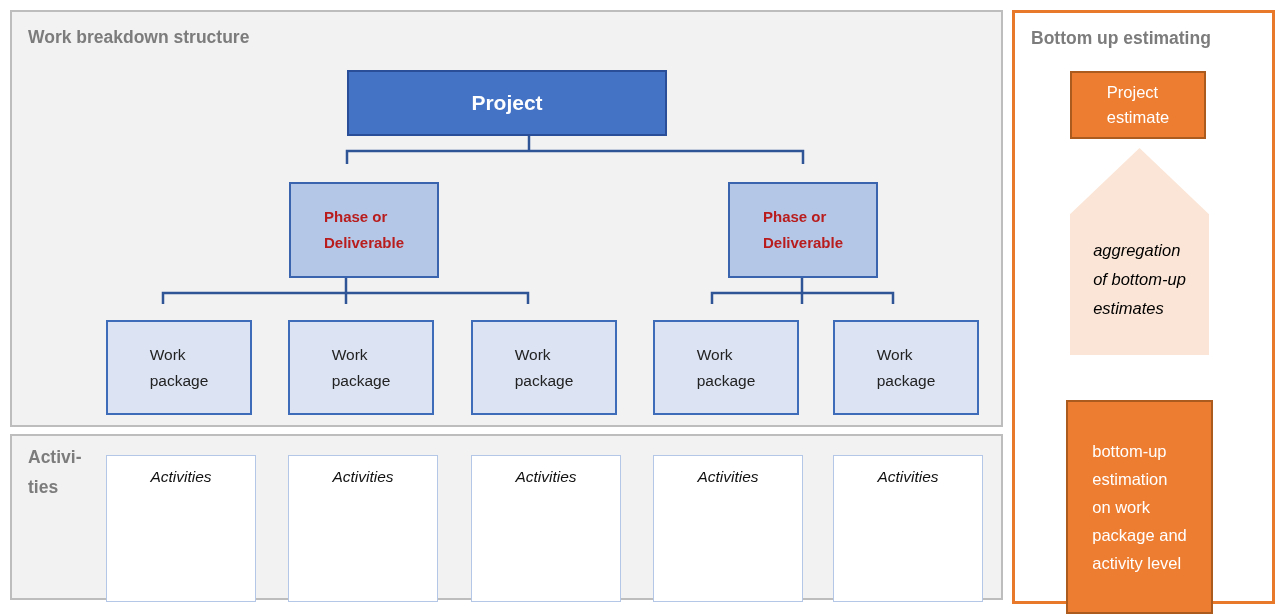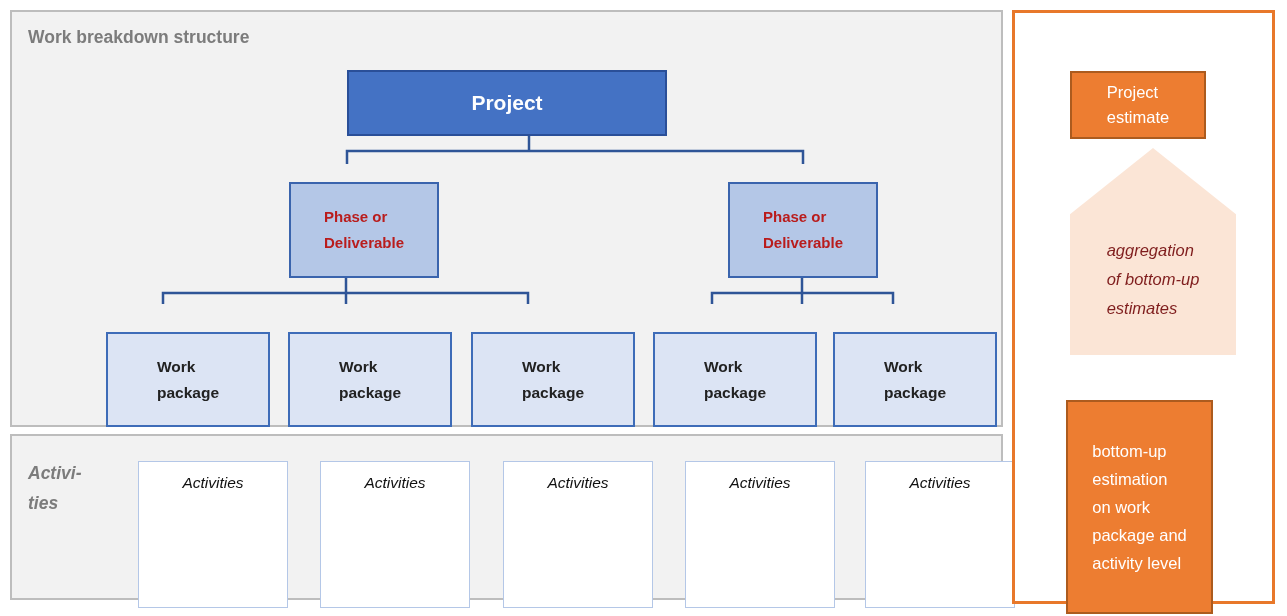--- a/index.html
+++ b/index.html
@@ -15,73 +15,73 @@
   .wbs-panel{left:10px;top:10px;width:993px;height:417px;padding-left:24px;}
   .activities-panel{left:10px;top:434px;width:993px;height:166px;}
   .estimating-panel{left:1012px;top:10px;width:263px;height:594px;background:#ffffff;border:3px solid #e8782a;}
 
   .panel-title{
     position:absolute;margin:0;
     font-size:17.5px;font-weight:bold;color:#7c7c7c;
     white-space:pre-line;line-height:30px;
   }
   .wbs-title{left:16px;top:10px;}
-  .activities-label{left:16px;top:22px;font-style:italic;}
+  .activities-label{left:16px;top:6px;}
   .estimating-title{left:16px;top:10px;}
 
   .box{
     position:absolute;box-sizing:border-box;
     display:flex;align-items:center;justify-content:center;
     white-space:pre-line;
   }
   .project-box{
     left:335px;top:58px;width:320px;height:66px;
     background:#4472c4;border:2.5px solid #2a4f98;
     color:#ffffff;font-weight:bold;font-size:21px;
   }
   .phase-box{
     top:170px;width:150px;height:96px;
     background:#b4c7e7;border:2px solid #3a64ad;
     color:#b91c1c;font-weight:bold;font-size:15px;line-height:26px;
   }
   .phase-1{left:277px;}
   .phase-2{left:716px;}
   .wp-box{
-    top:320px;width:164px;height:95px;
+    top:308px;width:146px;height:95px;
     background:#dce4f4;border:2px solid #3e6cb8;
-    color:#222222;font-size:15.5px;line-height:26px;font-weight:bold;
+    color:#222222;font-size:15.5px;line-height:26px;
   }
   .wp-1{left:94px;}
   .wp-2{left:276px;}
   .wp-3{left:459px;}
   .wp-4{left:641px;}
   .wp-5{left:821px;}
 
   .act-box{
-    top:25px;width:150px;height:147px;
+    top:19px;width:150px;height:147px;
     background:#ffffff;border:1.5px solid #b4c7e7;
     color:#111111;font-size:15.5px;font-style:italic;
-    align-items:flex-start;padding-top:12px;margin-left:32px;
+    align-items:flex-start;padding-top:12px;
   }
   .act-1{left:94px;}
   .act-2{left:276px;}
   .act-3{left:459px;}
   .act-4{left:641px;}
   .act-5{left:821px;}
 
   .estimate-box{
     left:55px;top:58px;width:136px;height:68px;
     background:#ed7d31;border:2px solid #ac5b1e;
     color:#ffffff;font-size:16.5px;line-height:25px;
   }
   .arrow-shape{
-    left:55px;top:135px;width:166px;height:207px;
+    left:55px;top:135px;width:139px;height:207px;
     background:#fbe5d6;
     clip-path:polygon(50% 0%,100% 32%,100% 100%,0% 100%,0% 32%);
-    color:#7f1d1d;font-style:italic;font-size:16.5px;line-height:29px;
+    color:#000000;font-style:italic;font-size:16.5px;line-height:29px;
     align-items:flex-start;padding-top:88px;
   }
   .bottom-estimate-box{
     left:51px;top:356px;width:147px;height:214px;
     background:#ed7d31;border:2.5px solid #ac5b1e;
     color:#ffffff;font-size:16.5px;line-height:28px;margin-top:31px;
   }
 
   .connectors{
     position:absolute;left:0;top:0;width:1287px;height:616px;
@@ -120,20 +120,21 @@
 ties</h2>
 
     <div class="box act-box act-1">Activities</div>
     <div class="box act-box act-2">Activities</div>
     <div class="box act-box act-3">Activities</div>
     <div class="box act-box act-4">Activities</div>
     <div class="box act-box act-5">Activities</div>
   </section>
 
   <section class="panel estimating-panel">
+    <h2 class="panel-title estimating-title">Bottom up estimating</h2>
 
     <div class="box estimate-box">Project
 estimate</div>
 
     <div class="box arrow-shape">aggregation
 of bottom-up
 estimates</div>
 
     <div class="box bottom-estimate-box">bottom-up
 estimation

